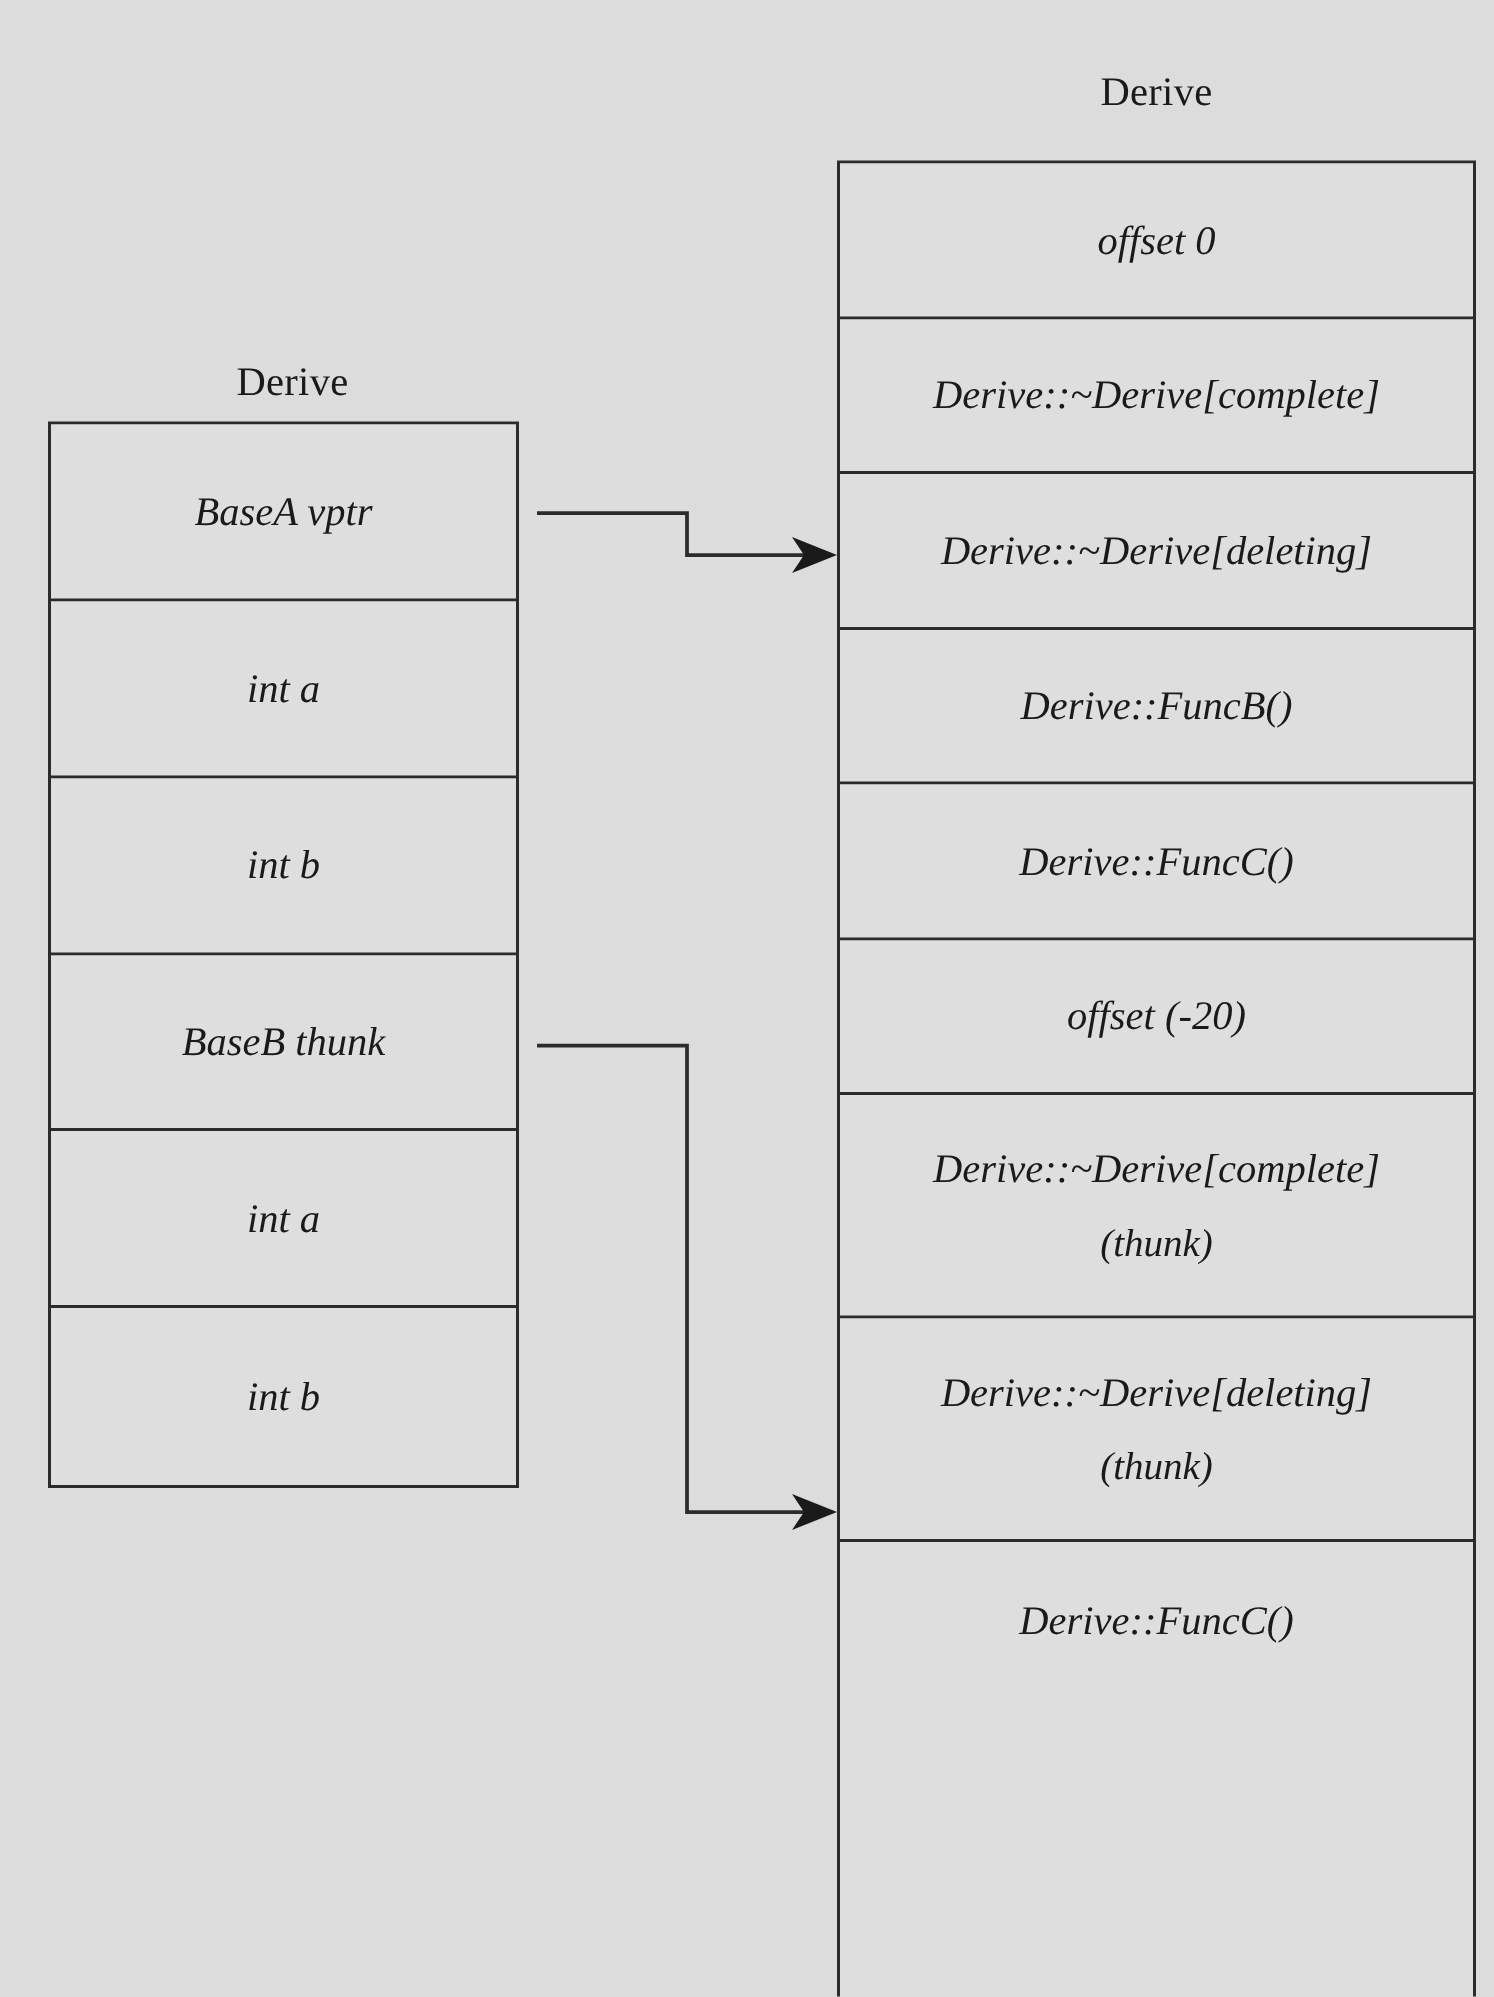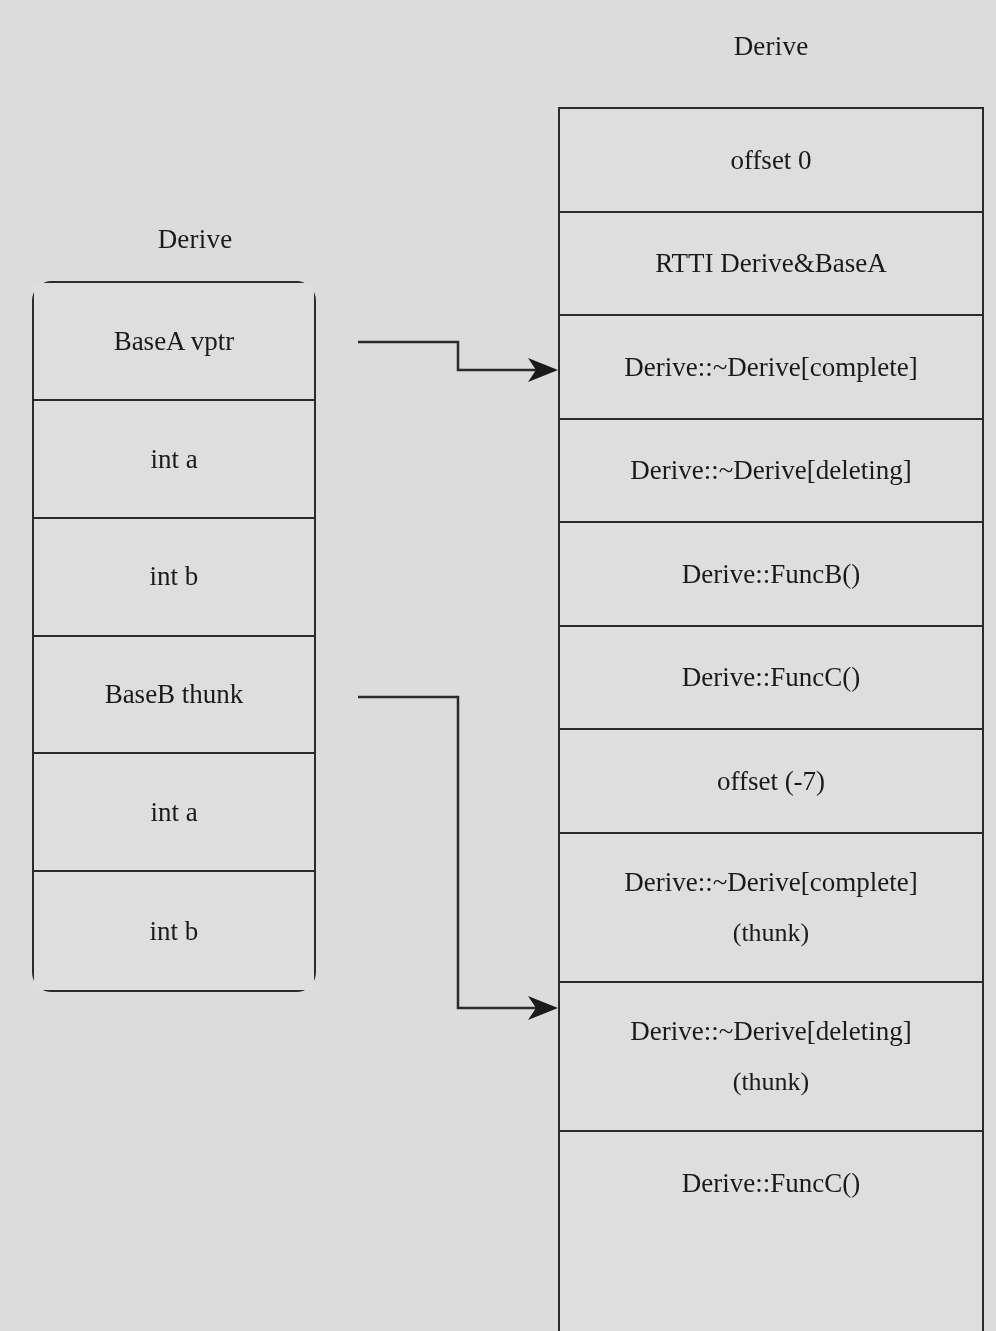--- a/index.html
+++ b/index.html
@@ -25,39 +25,39 @@
 
   
   .caption {
     position: absolute;
     text-align: center;
     font-size: 27px;
     line-height: 1;
     letter-spacing: 0.2px;
     white-space: nowrap;
     color: #1a1a1a;
+    margin-top: 15px;
   }
   #object-caption { left: 32px;  width: 326px; top: 226px; }
   #vtable-caption { left: 558px; width: 426px; top: 33px; }
 
   
   .struct-box {
     position: absolute;
     box-sizing: border-box;
     border: 2.5px solid #2b2b2b;
     background: #dedede;
     display: flex;
     flex-direction: column;
   }
   #object-box {
     left: 32px;
     top: 281px;
-    width: 284px;
+    width: 314px;
     height: 711px;
-    border-radius: 20px;
   }
   #vtable-box {
     left: 558px;
     top: 107px;
     width: 426px;
     height: 1280px; 
   }
 
   .slot {
     box-sizing: border-box;
@@ -65,20 +65,21 @@
     display: flex;
     flex-direction: column;
     align-items: center;
     justify-content: center;
     text-align: center;
     font-size: 27px;
     line-height: 1.05;
     padding: 16px 6px;
     white-space: nowrap;
     background: #dedede;
+    font-style: italic;
   }
   .slot:last-child { border-bottom: none; }
 
   #object-box .slot { height: 118.5px; }
 
   #vtable-box .slot { height: 103.5px; }
   #vtable-box .slot.tall { height: 149px; }
   #vtable-box .slot .sub {
     font-size: 26px;
     margin-top: 22px;
@@ -130,36 +131,33 @@
     </div>
   </div>
 
   <div class="caption" id="vtable-caption">Derive</div>
 
   <div class="struct-box" id="vtable-box">
     <div class="slot">
       <span>offset 0</span>
     </div>
     <div class="slot">
-      <span>RTTI Derive&amp;BaseA</span>
-    </div>
-    <div class="slot">
       <span>Derive::~Derive[complete]</span>
     </div>
     <div class="slot">
       <span>Derive::~Derive[deleting]</span>
     </div>
     <div class="slot">
       <span>Derive::FuncB()</span>
     </div>
     <div class="slot">
       <span>Derive::FuncC()</span>
     </div>
     <div class="slot">
-      <span>offset (-7)</span>
+      <span>offset (-20)</span>
     </div>
     <div class="slot tall">
       <span>Derive::~Derive[complete]</span>
       <span class="sub">(thunk)</span>
     </div>
     <div class="slot tall">
       <span>Derive::~Derive[deleting]</span>
       <span class="sub">(thunk)</span>
     </div>
     <div class="slot">

